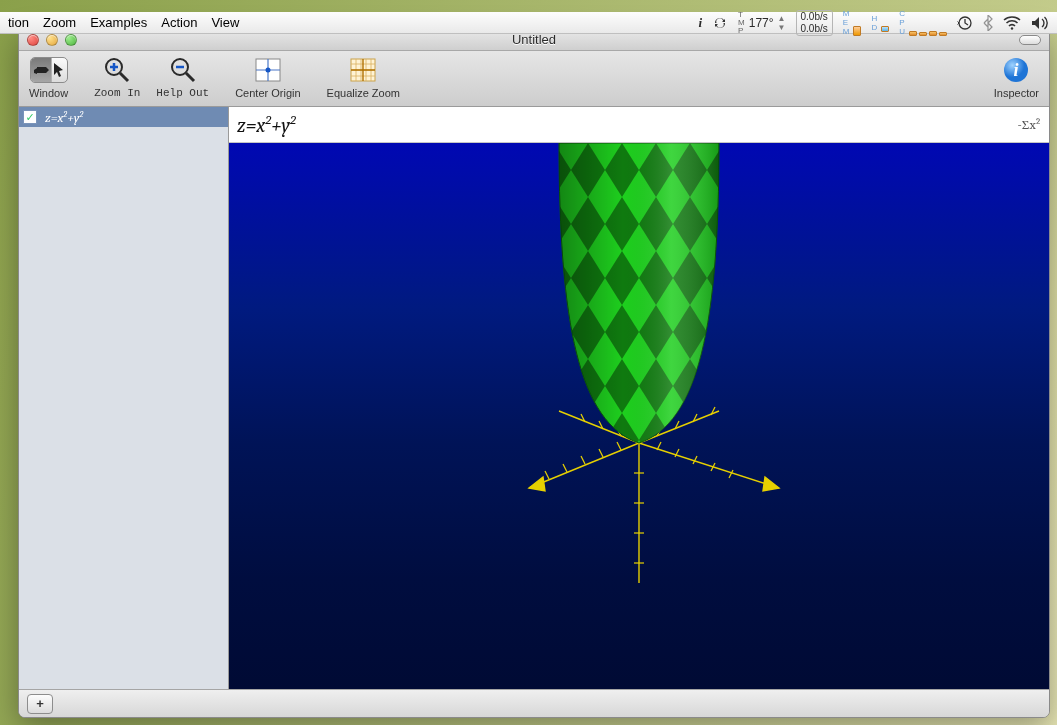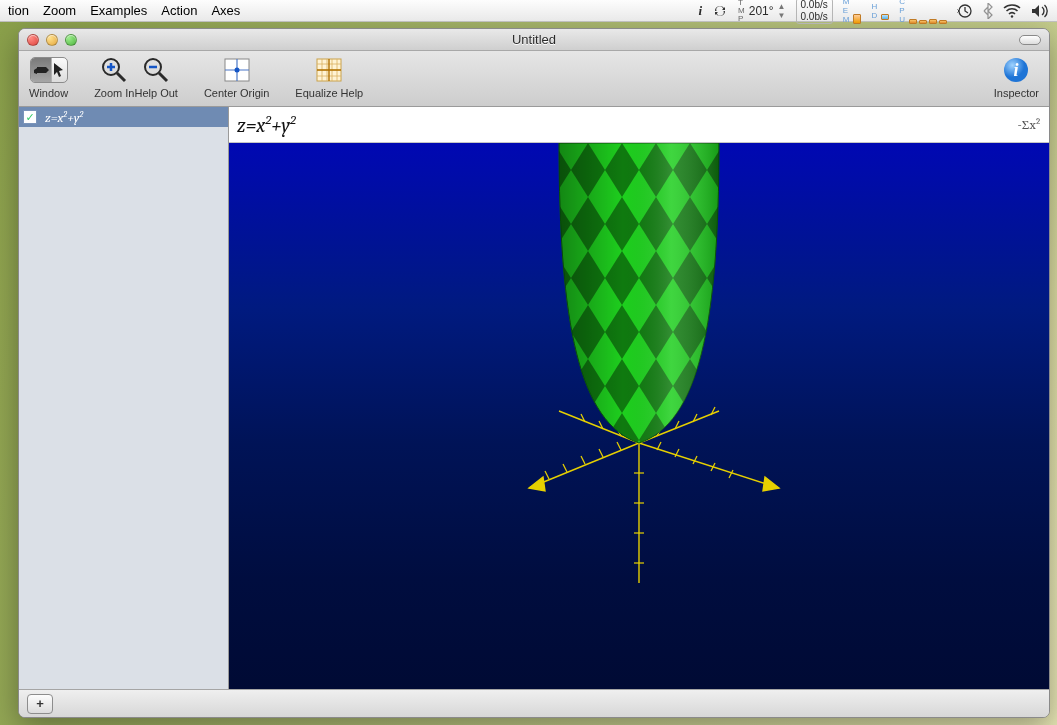--- a/index.html
+++ b/index.html
@@ -1,20 +1,20 @@
 <!DOCTYPE html>
 <html><head>
 <meta charset="utf-8">
 <style>
   * { box-sizing: border-box; margin: 0; padding: 0; }
   html, body { width: 1057px; height: 725px; font-family: "Lucida Grande", "Helvetica Neue", Arial, sans-serif; font-size: 13px; overflow: hidden; background: linear-gradient(180deg,#8aa04a 0%, #cfd28a 40%, #e8e7b5 80%); }
   
   .desktop { position: absolute; inset: 0; background: linear-gradient(90deg, rgba(138,160,74,0.9), rgba(232,231,181,0.6)); z-index:0;}
   
-  .menubar { position:absolute; top:0; left:0; right:0; height:22px; background: linear-gradient(#fdfdfd,#e9e9e9); border-bottom:1px solid #bfbfbf; display:flex; align-items:center; padding:0 8px; z-index:10; font-size:13px; color:#000;}
+  .menubar { position:absolute; top:12px; left:0; right:0; height:22px; background: linear-gradient(#fdfdfd,#e9e9e9); border-bottom:1px solid #bfbfbf; display:flex; align-items:center; padding:0 8px; z-index:10; font-size:13px; color:#000;}
   .menubar .left { display:flex; gap:14px; }
   .menubar .left span{ cursor:default; }
   .menubar .right { margin-left:auto; display:flex; align-items:center; gap:10px; color:#2a2a2a;}
   .menubar .right .pill{ border:1px solid #b5b5b5; border-radius:3px; padding:0 4px; font-size:10px; line-height:12px; display:flex; flex-direction:column; align-items:flex-end; }
   .menubar .right .temp{ display:flex; align-items:center; gap:4px; font-size:12px;}
   .menubar .right svg{ display:block;}
   .tiny-bars{ display:flex; align-items:flex-end; gap:2px; height:14px;}
   .tiny-bars div{ width:8px; background:linear-gradient(#f7c46b,#e08a2a); border:1px solid #c07a24; border-radius:1px;}
   .tiny-label{font-size:8px; color:#6aa0d8; letter-spacing:1px;}
   
@@ -51,32 +51,32 @@
 </head>
 <body>
 <div class="desktop"></div>
 
 <div class="menubar">
   <div class="left">
     <span>tion</span>
     <span>Zoom</span>
     <span>Examples</span>
     <span>Action</span>
-    <span>Axes</span>
+    <span>View</span>
   </div>
   <div class="right">
     <span style="font-style:italic; font-family:Georgia; font-weight:bold;">i</span>
     <span>
       <svg width="16" height="16" viewBox="0 0 16 16">
           <path d="M3 8a5 5 0 0 1 9-3l1-1v3h-3l1.2-1.2A3.5 3.5 0 0 0 4.5 8H3zm10 0a5 5 0 0 1-9 3l-1 1V9h3l-1.2 1.2A3.5 3.5 0 0 0 11.5 8H13z" fill="#333"></path>
         </svg>
     </span>
     <span class="temp">
       <span style="font-size:8px; line-height:8px; display:flex; flex-direction:column; color:#666;">T<span>M</span><span>P</span></span>
-      <span>201°</span>
+      <span>177°</span>
       <span style="display:flex; flex-direction:column; font-size:8px; color:#777;">▲<span>▼</span></span>
     </span>
     <span class="pill">
       <span>0.0b/s</span>
       <span>0.0b/s</span>
     </span>
     <span style="display:flex; align-items:flex-end; gap:3px;">
       <span class="tiny-label">M<br>E<br>M</span>
       <span class="tiny-bars">
           <div style="height:10px;background:linear-gradient(#fc9,#e90);"></div>
@@ -147,21 +147,21 @@
           <div>
             <svg width="14" height="16" viewBox="0 0 14 16">
                 <path d="M2 1l9 7-4 1 2 5-2 1-2-5-3 3z" fill="#222"></path>
               </svg>
           </div>
         </div>
       </div>
       <span>Window</span>
     </div>
 
-    <div style="display:flex; gap:0;">
+    <div style="display:flex; gap:16px;font-family:Liberation Mono, monospace;">
       <div class="tbtn">
         <div class="glyph">
           <svg width="28" height="28" viewBox="0 0 28 28">
               <circle cx="11" cy="11" r="8" fill="none" stroke="#2a2a2a" stroke-width="2"></circle>
               <line x1="17" y1="17" x2="25" y2="25" stroke="#2a2a2a" stroke-width="3"></line>
               <line x1="7" y1="11" x2="15" y2="11" stroke="#1556c6" stroke-width="2.5"></line>
               <line x1="11" y1="7" x2="11" y2="15" stroke="#1556c6" stroke-width="2.5"></line>
             </svg>
         </div>
         <span>Zoom In</span>
@@ -200,21 +200,21 @@
               <line x1="18" y1="3" x2="18" y2="25"></line>
               <line x1="23" y1="3" x2="23" y2="25"></line>
               <line x1="3" y1="8" x2="27" y2="8"></line>
               <line x1="3" y1="14" x2="27" y2="14"></line>
               <line x1="3" y1="20" x2="27" y2="20"></line>
             </g>
             <line x1="3" y1="14" x2="27" y2="14" stroke="#b07000" stroke-width="1.4"></line>
             <line x1="15" y1="3" x2="15" y2="25" stroke="#b07000" stroke-width="1.4"></line>
           </svg>
       </div>
-      <span>Equalize Help</span>
+      <span>Equalize Zoom</span>
     </div>
 
     <div class="tbtn inspector">
       <div class="glyph">
         <svg width="28" height="28" viewBox="0 0 28 28">
             <circle cx="14" cy="14" r="12" fill="url(#g1)"></circle>
             <defs>
               <radialGradient id="g1" cx="35%" cy="30%">
                 <stop offset="0%" stop-color="#9fd3ff"></stop>
                 <stop offset="100%" stop-color="#1e74d6"></stop>

